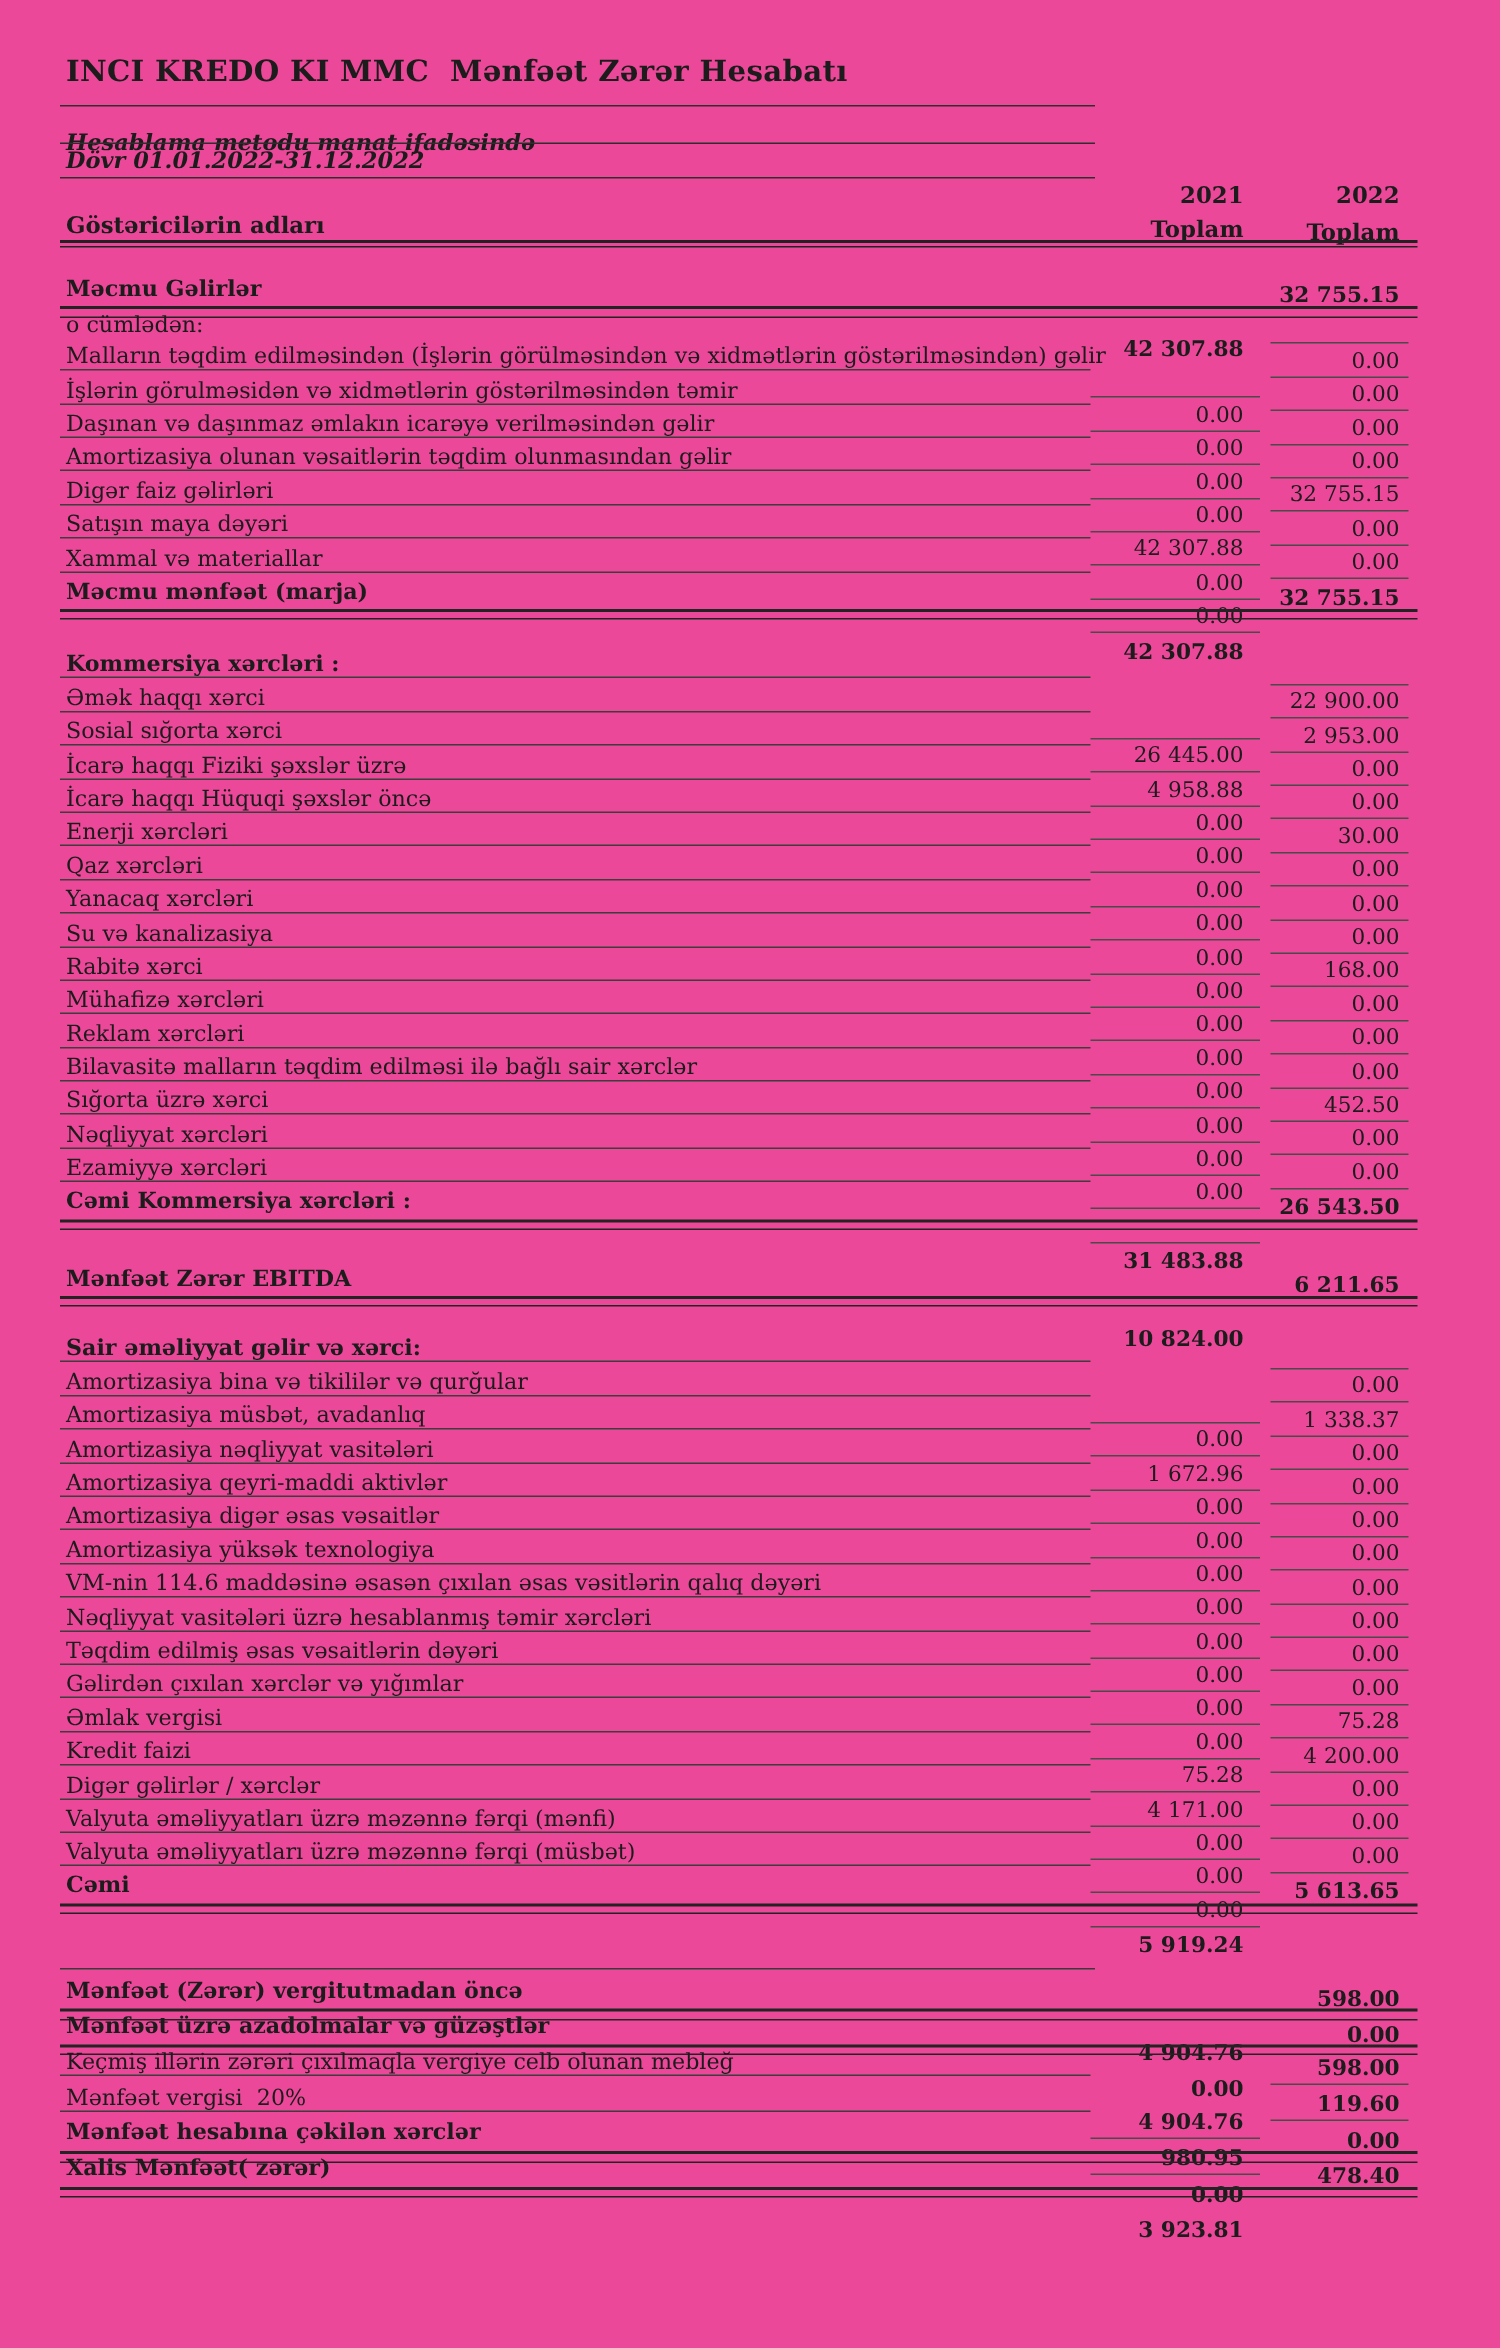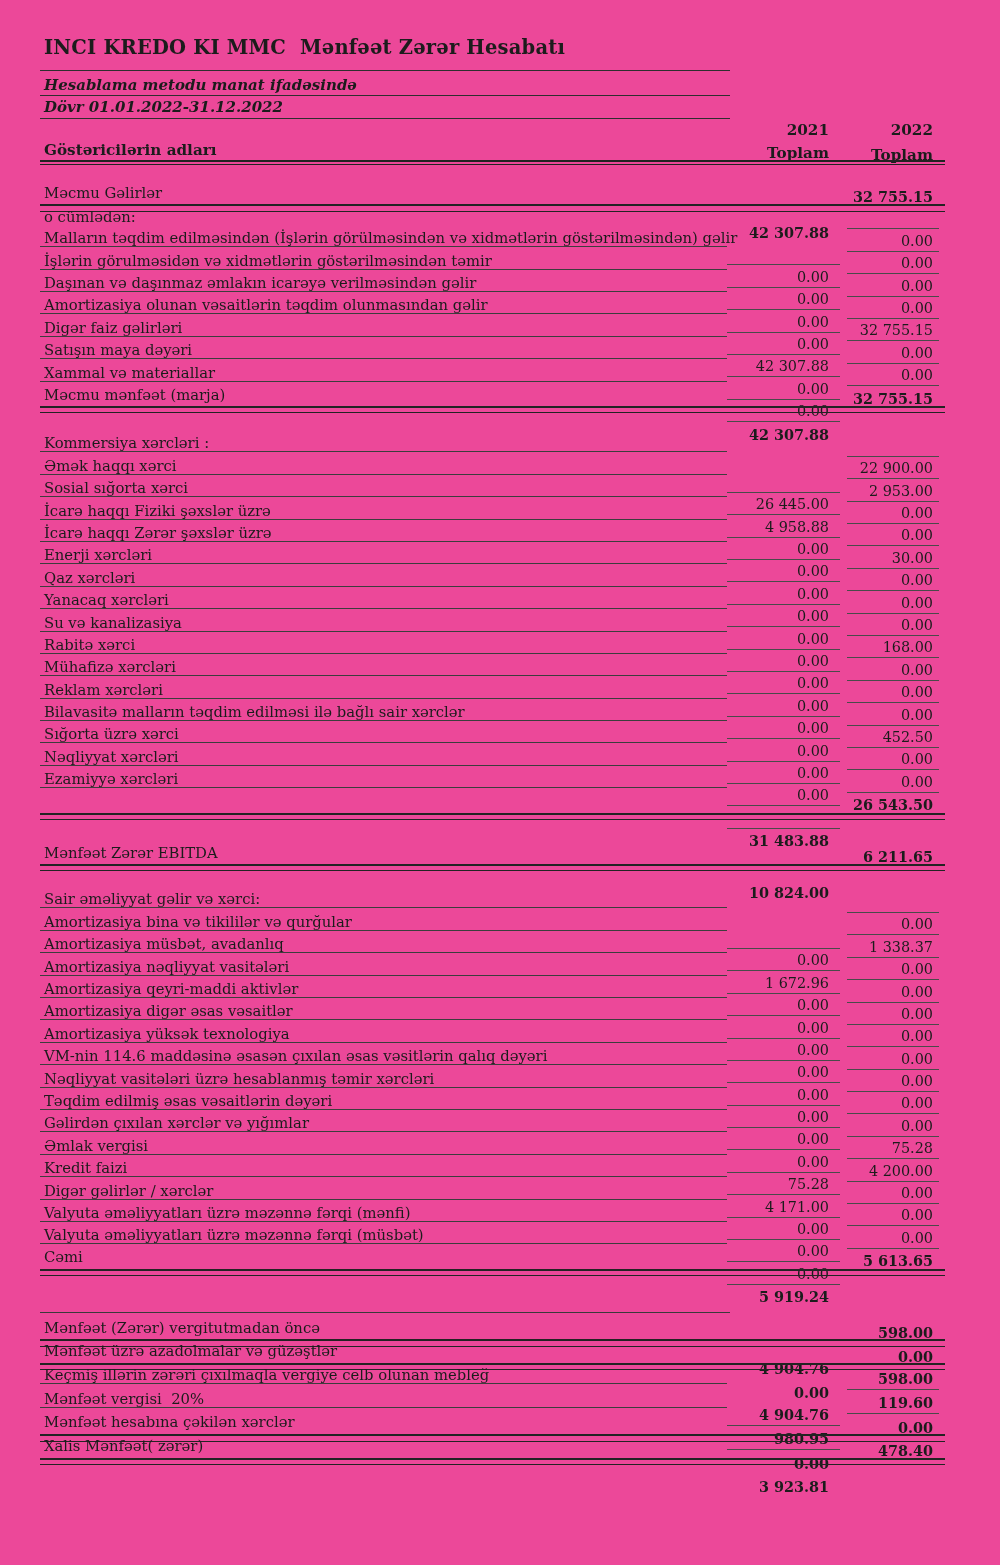--- a/index.html
+++ b/index.html
@@ -6,21 +6,21 @@
   html,body { background:#ffffff; }
   body { font-family:"DejaVu Serif","Liberation Serif",serif; color:#1c1c1c; }
   .page { position:relative; width:1000px; height:1565px; background:#ec4899; overflow:hidden; }
   .content { position:absolute; left:40px; top:0; width:905px; height:1565px; }
 
   
   .doc-title { position:absolute; left:4px; top:36px; font-size:19.5px; font-weight:700; white-space:pre; letter-spacing:.2px; }
   .hr { position:absolute; left:0; width:690px; border-top:1.6px solid #2e2e2e; }
   .hr-a { top:70px; } .hr-b { top:95px; } .hr-c { top:118px; }
   .doc-sub { position:absolute; left:4px; font-size:15px; font-weight:700; font-style:italic; white-space:pre; }
-  .doc-sub1 { top:76px; } .doc-sub2 { top:98px;text-align:right; }
+  .doc-sub1 { top:86px; } .doc-sub2 { top:98px;text-align:right; }
   .ch-name { position:absolute; left:4px; top:141px; font-size:15.2px; font-weight:700; }
   .ch-cell { position:absolute; text-align:right; font-weight:700; font-size:15.2px; }
   .ch-y1 { left:687px; width:113px; padding-right:11px; top:121px; }
   .ch-y2 { left:807px; width:92px;  padding-right:6px;  top:121px; }
   .ch-t1 { left:687px; width:113px; padding-right:11px; top:144px; }
   .ch-t2 { left:807px; width:92px;  padding-right:6px;  top:146px; }
   .dbl-rule-head { position:absolute; left:0; top:160px; width:905px; height:4.5px;
                    border-top:2.2px solid #222; border-bottom:1.8px solid #222; }
 
   
@@ -49,21 +49,21 @@
 
   
   .ul-double .c-label { height:22px; padding-bottom:6px; }
   .ul-double::after { content:""; position:absolute; left:0; bottom:-4.5px; width:905px; height:4.5px;
                       border-top:2.2px solid #232323; border-bottom:1.8px solid #232323; }
   #sec-final .ul-double::after { bottom:-3.5px; }
 
   
   .topline::before { content:""; position:absolute; left:0; top:-8px; width:690px; border-top:1.4px solid #3a3a3a; }
 
-  .bold-label .c-label { font-weight:400;text-align:right; }
+  .bold-label .c-label { font-weight:700;text-align:right; }
   .bold-values .c-v1, .bold-values .c-v2 { font-weight:700; }
 </style>
 </head>
 <body>
 
 <div class="page">
   <div class="content">
 
     <div class="doc-title">INCI KREDO KI MMC  Mənfəət Zərər Hesabatı</div>
     <div class="hr hr-a"></div>
@@ -147,21 +147,21 @@
     <div class="c-label">Sosial sığorta xərci</div>
     <div class="c-v1">4 958.88</div>
     <div class="c-v2">2 953.00</div>
   </div>
           <div class="trow ul-step">
     <div class="c-label">İcarə haqqı Fiziki şəxslər üzrə</div>
     <div class="c-v1">0.00</div>
     <div class="c-v2">0.00</div>
   </div>
           <div class="trow ul-step">
-    <div class="c-label">İcarə haqqı Zərər şəxslər üzrə</div>
+    <div class="c-label">İcarə haqqı Hüquqi şəxslər öncə</div>
     <div class="c-v1">0.00</div>
     <div class="c-v2">0.00</div>
   </div>
           <div class="trow ul-step">
     <div class="c-label">Enerji xərcləri</div>
     <div class="c-v1">0.00</div>
     <div class="c-v2">30.00</div>
   </div>
           <div class="trow ul-step">
     <div class="c-label">Qaz xərcləri</div>
@@ -207,20 +207,21 @@
     <div class="c-label">Nəqliyyat xərcləri</div>
     <div class="c-v1">0.00</div>
     <div class="c-v2">0.00</div>
   </div>
           <div class="trow ul-step">
     <div class="c-label">Ezamiyyə xərcləri</div>
     <div class="c-v1"></div>
     <div class="c-v2">0.00</div>
   </div>
           <div class="trow ul-double bold-label bold-values">
+    <div class="c-label">Cəmi Kommersiya xərcləri :</div>
     <div class="c-v1">31 483.88</div>
     <div class="c-v2">26 543.50</div>
   </div>
         </section>
       <section id="sec-ebitda">
           <div class="trow ul-double bold-label bold-values">
     <div class="c-label">Mənfəət Zərər EBITDA</div>
     <div class="c-v1">10 824.00</div>
     <div class="c-v2">6 211.65</div>
   </div>

